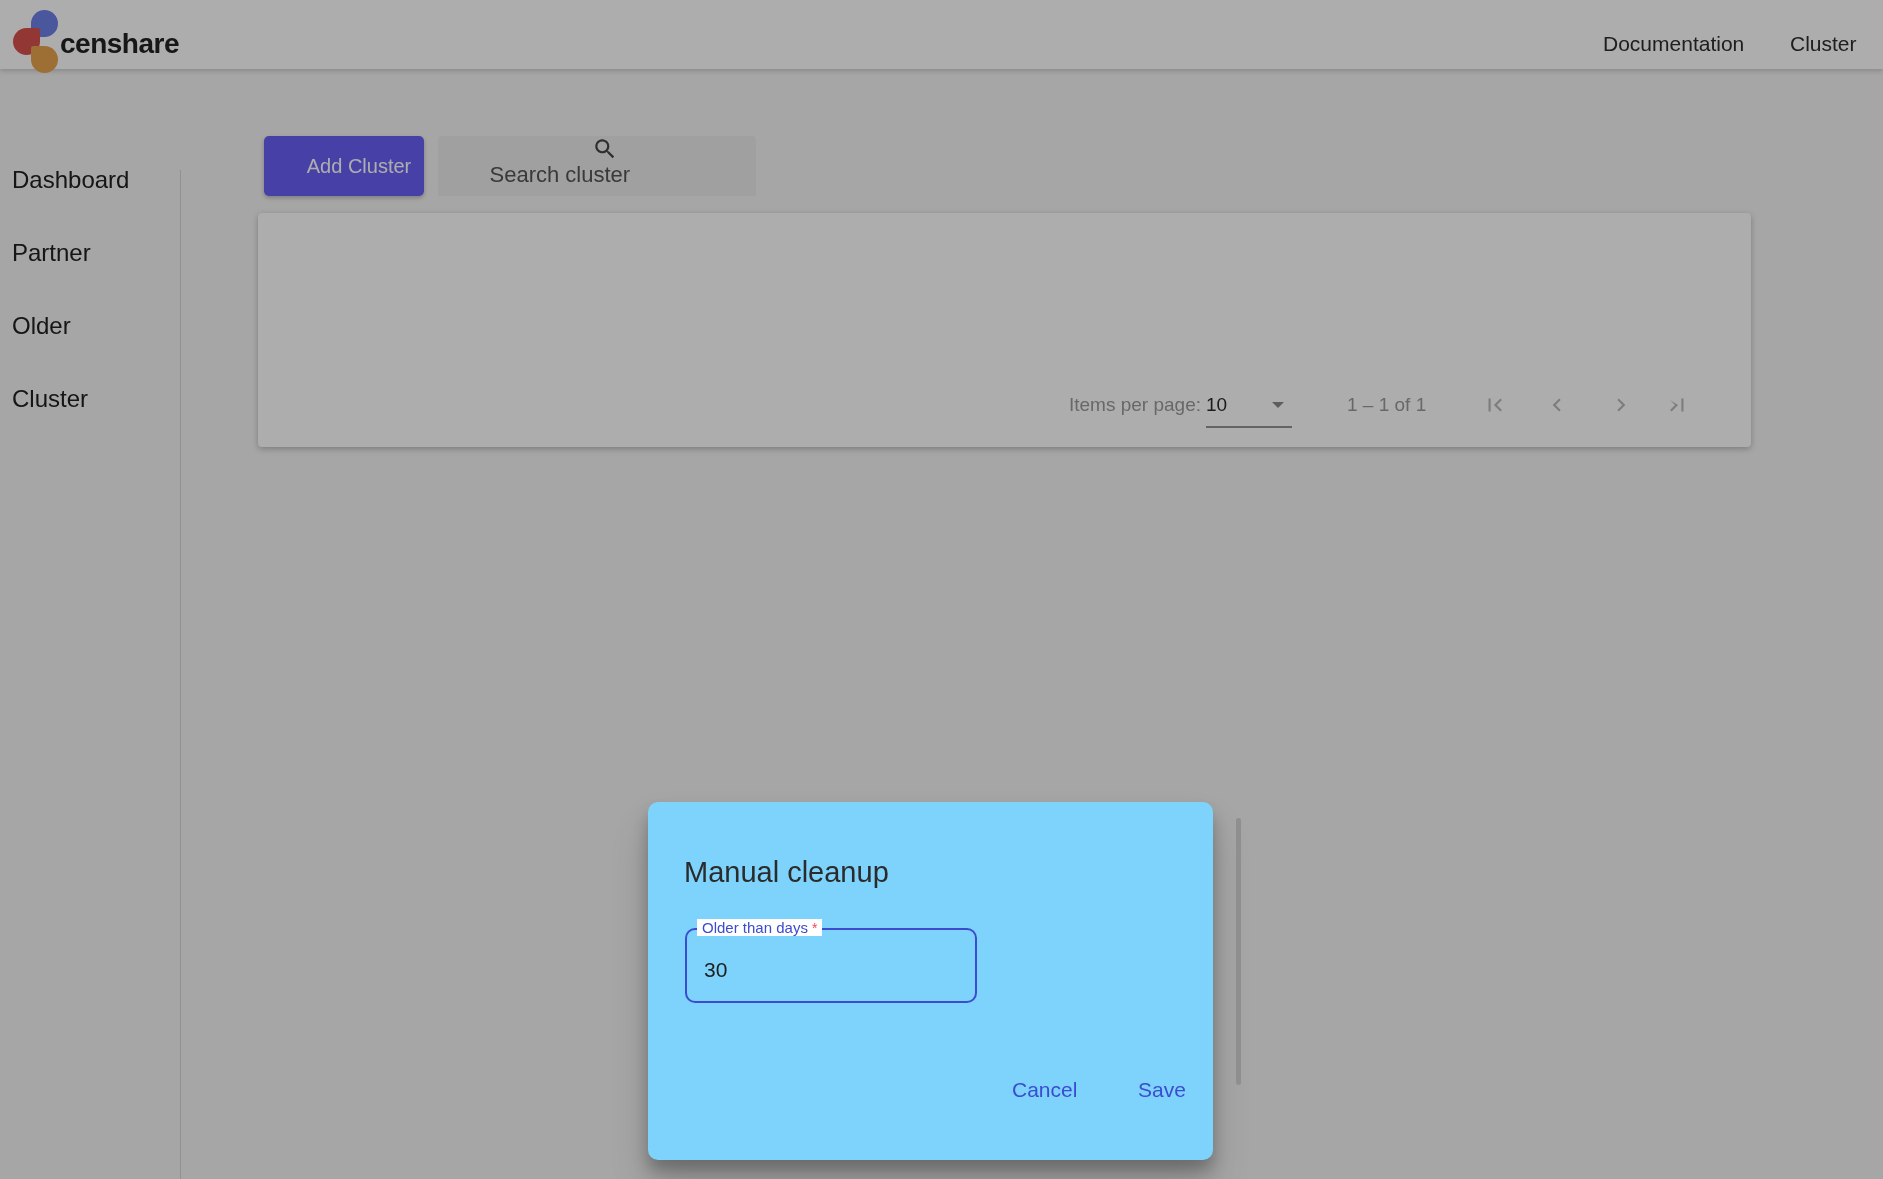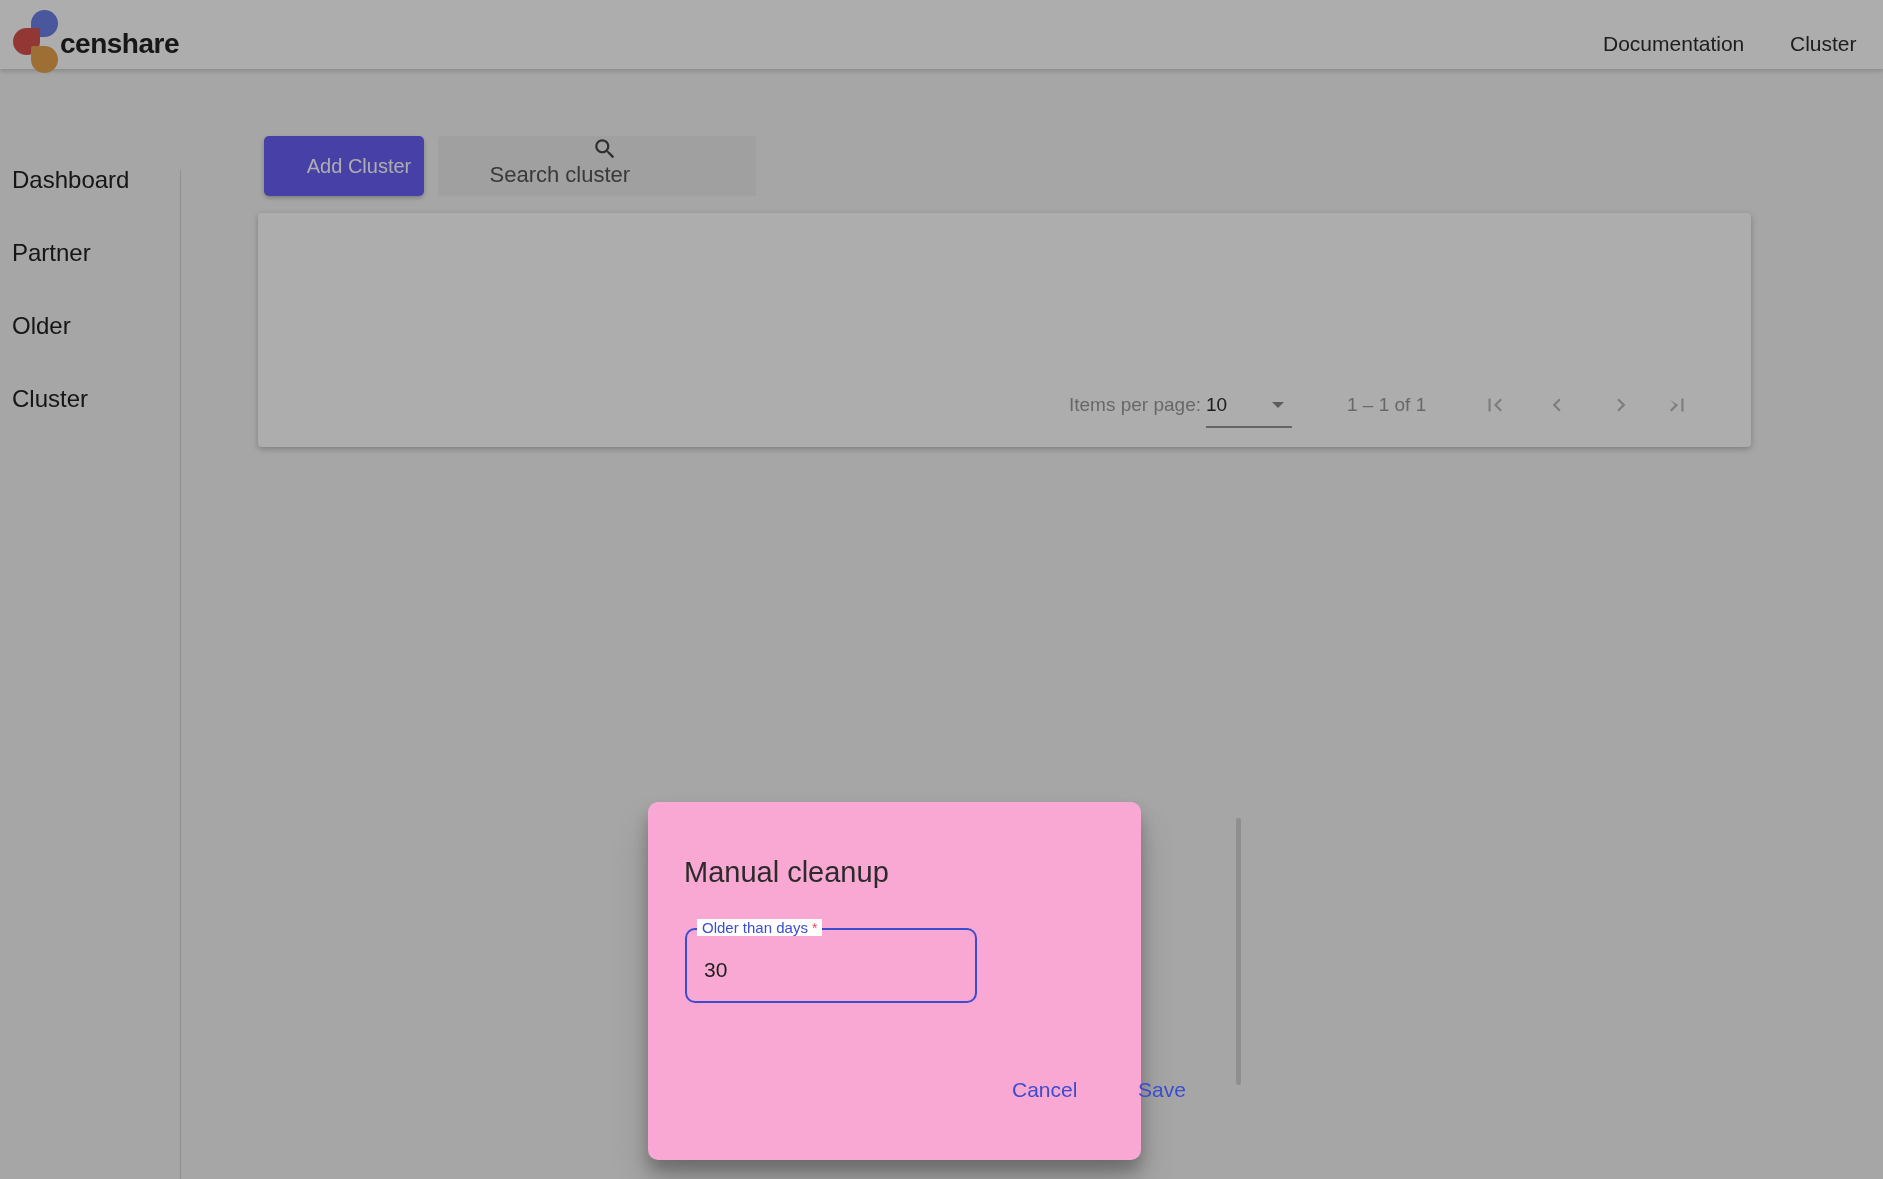--- a/index.html
+++ b/index.html
@@ -88,22 +88,22 @@
     border-left: 6px solid transparent; border-right: 6px solid transparent; border-top: 6px solid #8a8a8a;
   }
   .pg-select .underline { position: absolute; left: 0; top: 63px; width: 86px; height: 1.5px; background: #949494; }
   .pg-range { position: absolute; left: 1089px; line-height: 84px; font-size: 19px; color: #9a9a9a; }
   .pg-btn { position: absolute; top: 29px; width: 26px; height: 26px; background: none; border: none; padding: 0; cursor: default; }
   .pg-first { left: 1224px; } .pg-prev { left: 1286px; } .pg-next { left: 1350px; } .pg-last { left: 1406px; }
 
   
   .backdrop { position: absolute; inset: 0; background: rgba(0,0,0,0.32); z-index: 5; }
   .dialog {
-    position: absolute; left: 648px; top: 802px; width: 493px; height: 358px;
-    background: #f9a8d4; border-radius: 10px; z-index: 10;
+    position: absolute; left: 648px; top: 802px; width: 565px; height: 358px;
+    background: #7dd3fc; border-radius: 10px; z-index: 10;
     box-shadow: 0 11px 15px rgba(0,0,0,0.24), 0 24px 38px rgba(0,0,0,0.16);
   }
   .dialog-title { position: absolute; left: 36px; top: 54px; font-size: 29px; font-weight: 400; color: #2b2b2b; }
   .form-field {
     position: absolute; left: 37px; top: 126px; width: 292px; height: 75px;
     border: 2.5px solid #3c4ccf; border-radius: 10px;
   }
   .ff-label {
     position: absolute; left: 10px; top: -11px; background: #ffffff; padding: 0 5px;
     font-size: 15px; color: #3c4ccf; white-space: nowrap;

